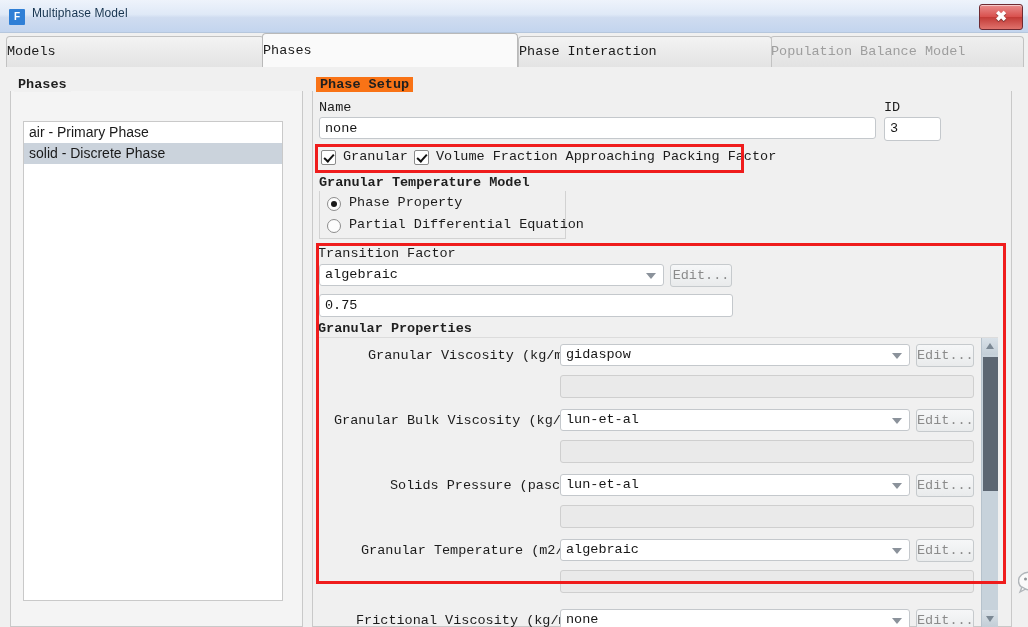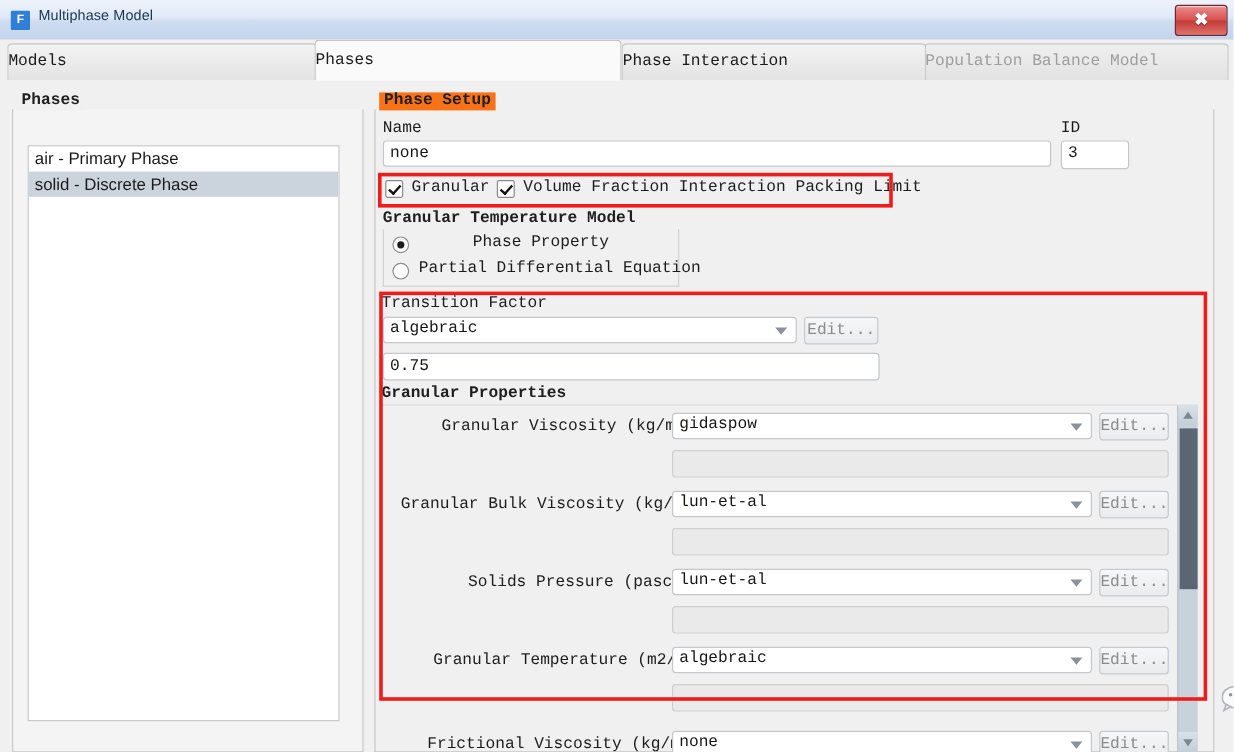--- a/index.html
+++ b/index.html
@@ -394,27 +394,27 @@
     <div class="lbl" style="left:319px; top:33px;">Name</div>
     <div class="textbox" style="left:319px; top:50px; width:557px; height:22px;">none</div>
 
     <div class="lbl" style="left:884px; top:33px;">ID</div>
     <div class="textbox" style="left:884px; top:50px; width:57px; height:24px; line-height:22px;">3</div>
 
     <div class="chk" style="left:321px; top:83px;"></div>
     <div class="lbl" style="left:343px; top:82px;">Granular</div>
 
     <div class="chk" style="left:414px; top:83px;"></div>
-    <div class="lbl" style="left:436px; top:82px;">Volume Fraction Interaction Packing Limit</div>
+    <div class="lbl" style="left:436px; top:82px;">Volume Fraction Approaching Packing Factor</div>
 
     <div class="grouptitle" style="left:319px; top:108px;">Granular Temperature Model</div>
     <div class="boxline" style="left:319px; top:124px; width:247px; height:48px;"></div>
 
     <div class="radio on" style="left:327px; top:130px;"></div>
-    <div class="lbl" style="left:349px; top:128px;margin-left:45px;">Phase Property</div>
+    <div class="lbl" style="left:349px; top:128px;">Phase Property</div>
 
     <div class="radio" style="left:327px; top:152px;"></div>
     <div class="lbl" style="left:349px; top:150px;">Partial Differential Equation</div>
 
     <div class="lbl" style="left:318px; top:179px;">Transition Factor</div>
 
     <div class="combo" style="left:319px; top:197px; width:345px;">
       <div class="val">algebraic</div>
       <div class="arrow"></div>
     </div>

